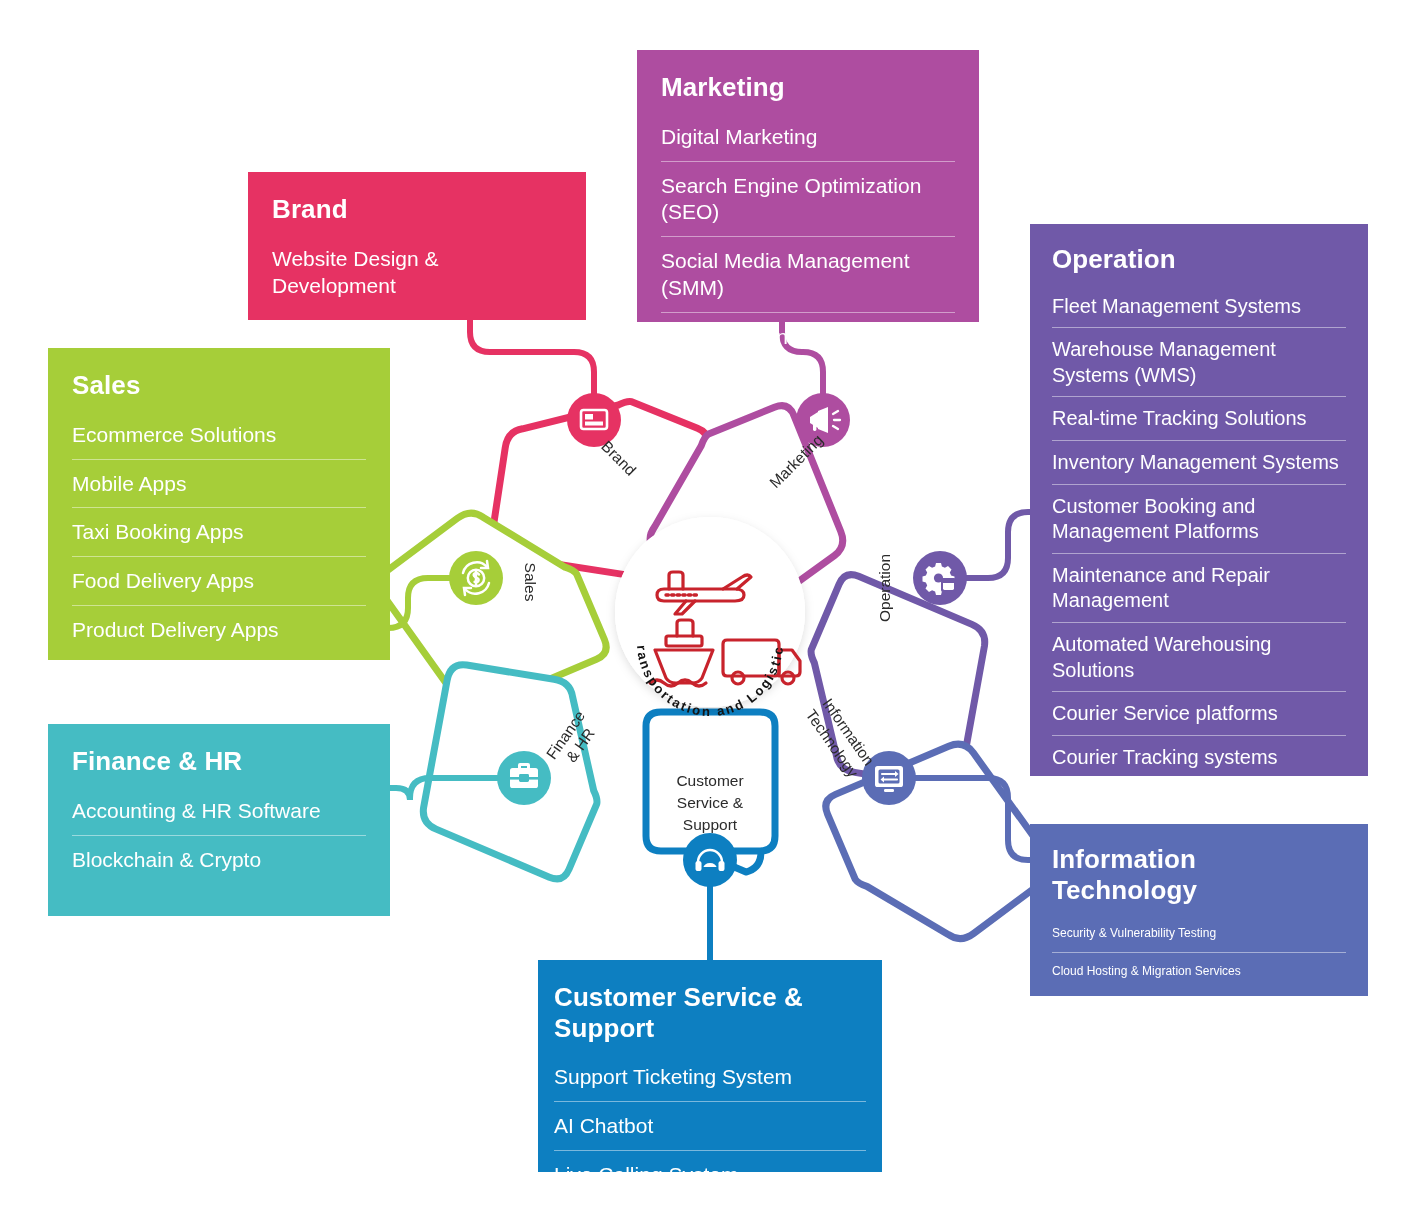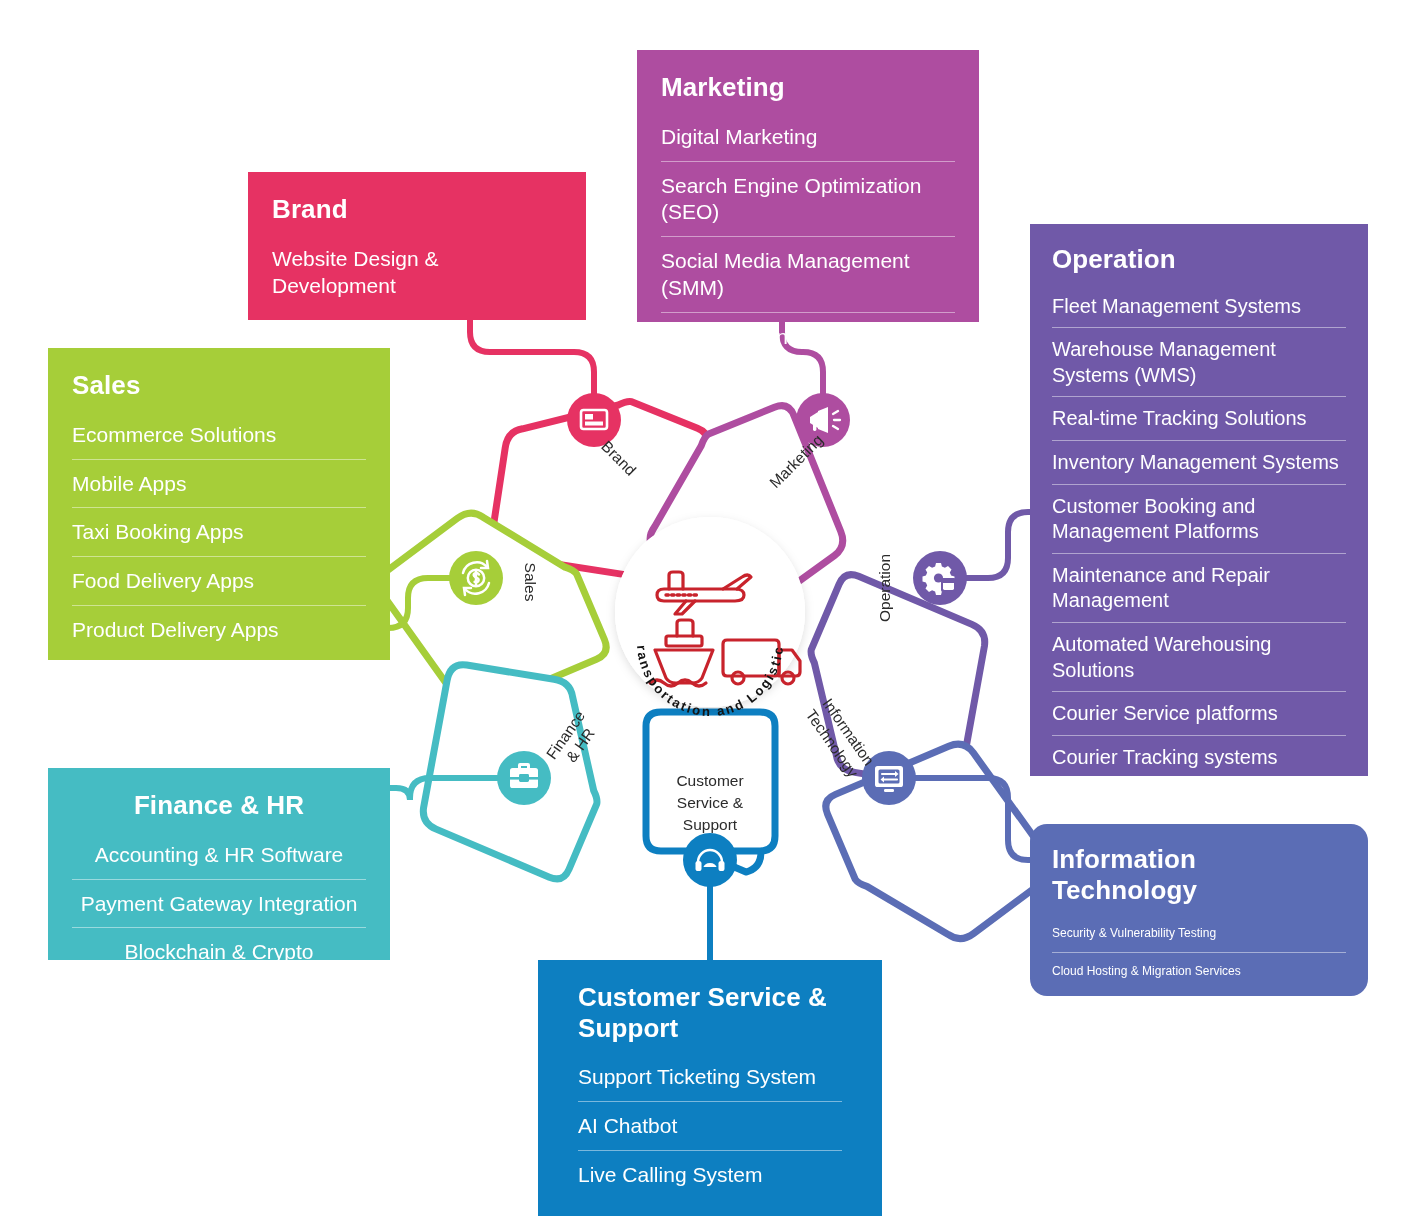--- a/index.html
+++ b/index.html
@@ -13,23 +13,23 @@
   .panel li{font-size:21px;line-height:1.28;padding:11px 0 10px 0;
             border-bottom:1px solid rgba(255,255,255,.45);}
   .panel li:last-child{border-bottom:none;}
   .panel .lst{margin-top:10px;}
 
   
   #panel-brand   {left:248px; top:172px;  width:338px; height:148px; padding:22px 24px;}
   #panel-marketing{left:637px;top:50px;   width:342px; height:272px; padding:22px 24px;}
   #panel-operation{left:1030px;top:224px; width:338px; height:552px; padding:20px 22px;}
   #panel-sales   {left:48px;  top:348px;  width:342px; height:312px; padding:22px 24px;}
-  #panel-finance {left:48px;  top:768px;  width:342px; height:192px; padding:22px 24px;text-align:center;}
-  #panel-cs      {left:538px; top:960px;  width:344px; height:256px; padding:22px 40px;}
-  #panel-it      {left:1030px;top:824px;  width:338px; height:172px; padding:20px 22px;border-radius:17px;}
+  #panel-finance {left:48px;  top:724px;  width:342px; height:192px; padding:22px 24px;}
+  #panel-cs      {left:538px; top:960px;  width:344px; height:212px; padding:22px 16px;}
+  #panel-it      {left:1030px;top:824px;  width:338px; height:172px; padding:20px 22px;}
 
   #panel-operation li{font-size:20px;padding:9px 0 8px 0;}
   #panel-it li{font-size:12px;}
 
   
   #flower{position:absolute;left:0;top:0;width:1420px;height:1225px;}
 
   .petal-label{font-family:"Liberation Sans",sans-serif;font-size:15.5px;fill:#2b2b2b;}
   .hub-label{font-family:"Liberation Sans",sans-serif;font-size:13.2px;font-weight:bold;
              fill:#141414;letter-spacing:2.2px;}
@@ -291,21 +291,20 @@
     <li>Taxi Booking Apps</li>
     <li>Food Delivery Apps</li>
     <li>Product Delivery Apps</li>
   </ul>
 </div>
 
 <div class="panel" id="panel-finance" style="background:#45BCC3">
   <h3>Finance &amp; HR</h3>
   <ul class="lst">
     <li>Accounting &amp; HR Software</li>
-    <li>Payment Gateway Integration</li>
     <li>Blockchain &amp; Crypto</li>
   </ul>
 </div>
 
 <div class="panel" id="panel-cs" style="background:#0D7FC1">
   <h3>Customer Service &amp; Support</h3>
   <ul class="lst">
     <li>Support Ticketing System</li>
     <li>AI Chatbot</li>
     <li>Live Calling System</li>

